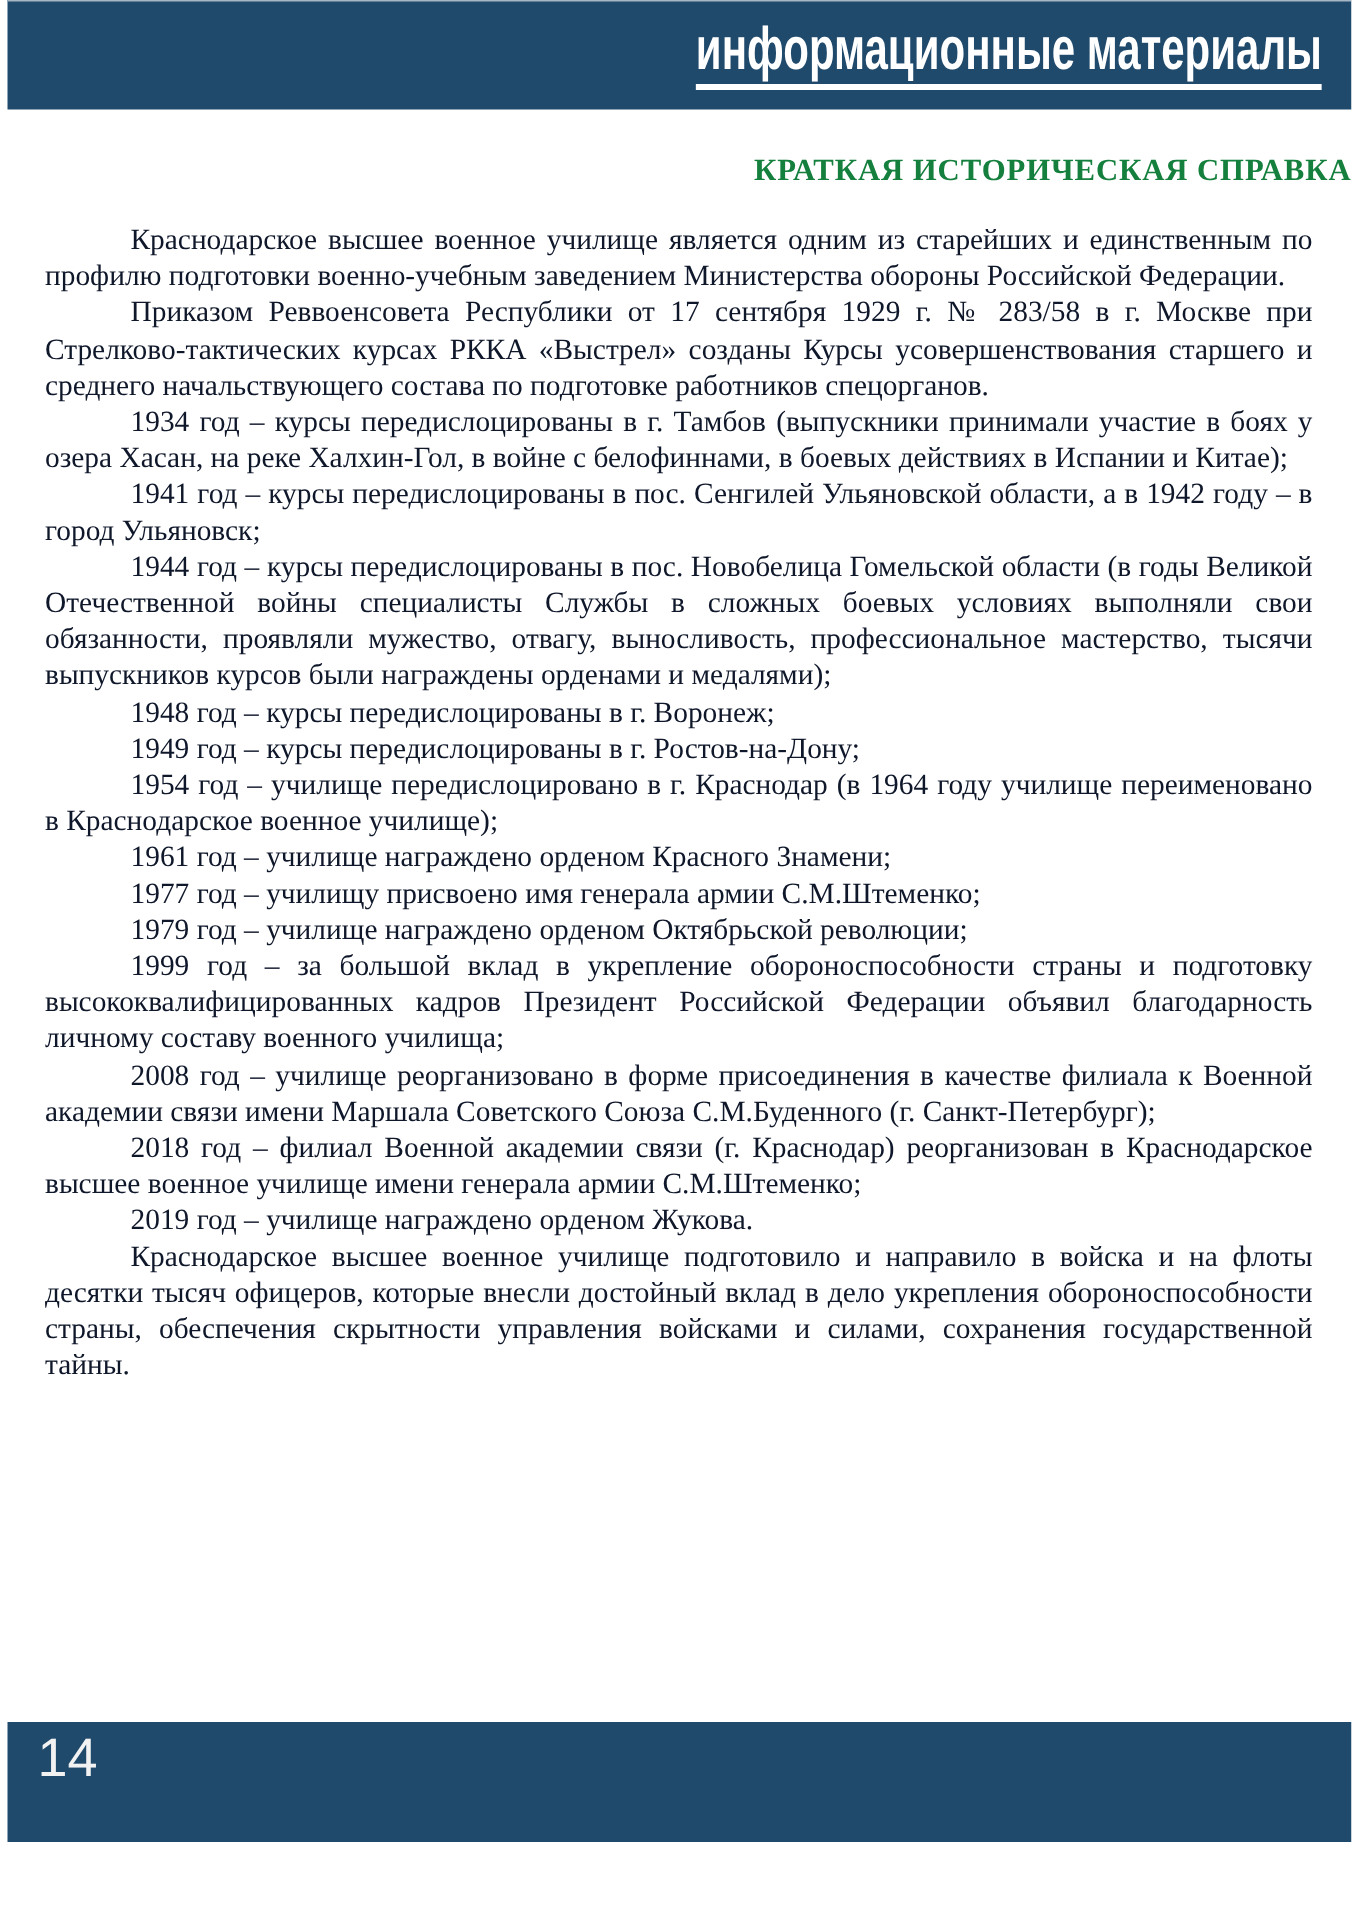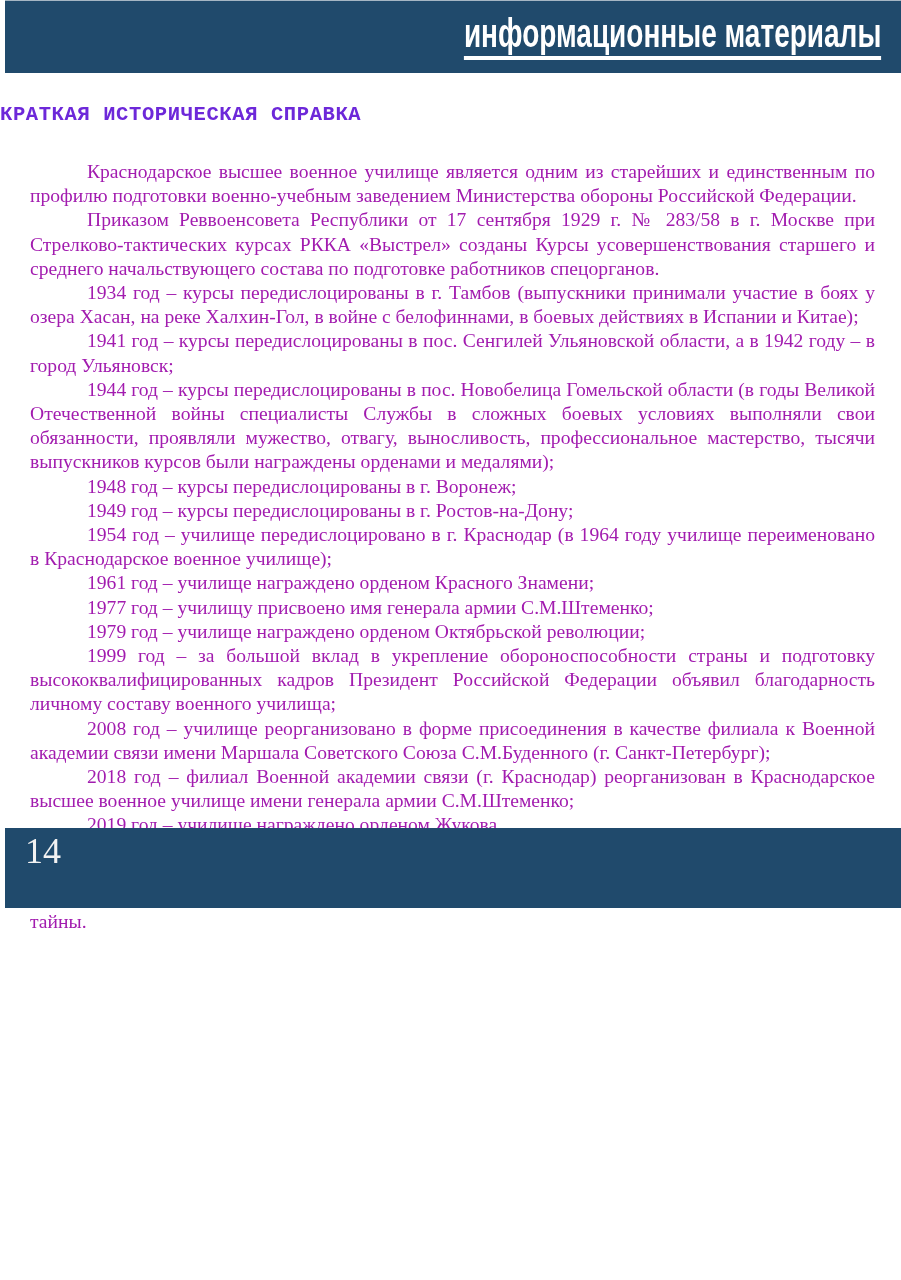--- a/index.html
+++ b/index.html
@@ -4,21 +4,21 @@
 <style>
   * { margin: 0; padding: 0; box-sizing: border-box; }
   html, body {
     width: 901px; height: 1280px;
     background: #ffffff;
     font-family: "Liberation Serif", serif;
     overflow: hidden;
   }
   .page {
     position: relative;
-    width: 901px; height: 908px;
+    width: 901px; height: 1228px;
     background: #ffffff;
   }
   
   .header-band {
     position: absolute;
     top: 0; left: 5px; right: 0;
     height: 73px;
     background: #204a6c;
     display: flex;
     align-items: center;
@@ -36,57 +36,57 @@
     transform: scaleX(0.70);
     transform-origin: 100% 50%;
     border-bottom: 4px solid #ffffff;
     padding-bottom: 3px;
     white-space: nowrap;
   }
   
   .doc-title {
     position: absolute;
     top: 103px; left: 0; right: 0;
-    text-align: left;
-    font-family: Liberation Mono, monospace;
+    text-align: right;
+    font-family: Liberation Serif, serif;
     font-weight: 700;
     font-size: 20.5px;
     letter-spacing: 0.6px;
-    color: #6d28d9;
+    color: #15803d;
   }
   
   .doc-body {
     position: absolute;
-    top: 160px;
+    top: 149px;
     left: 30px;
     width: 845px;
     height: 1044px;
     overflow: hidden;
     font-family: "Liberation Serif", serif;
     font-size: 19.6px;
     line-height: 24.2px;
-    color: #a21caf;
+    color: #0f172a;
     text-align: justify;
   }
   .doc-body p {
     text-indent: 57px;
     margin: 0;
   }
   
   .footer-band {
     position: absolute;
     left: 5px; right: 0; bottom: 0;
     height: 80px;
     background: #204a6c;
   }
   .page-number {
     position: absolute;
     left: 20px; top: 2px;
     color: #f2f2f2;
-    font-family: Liberation Serif, serif;
+    font-family: Liberation Sans, sans-serif;
     font-size: 36px;
     line-height: 1.2;
   }
 </style>
 </head>
 <body>
 
 <div class="page">
 
   <div class="header-band">

